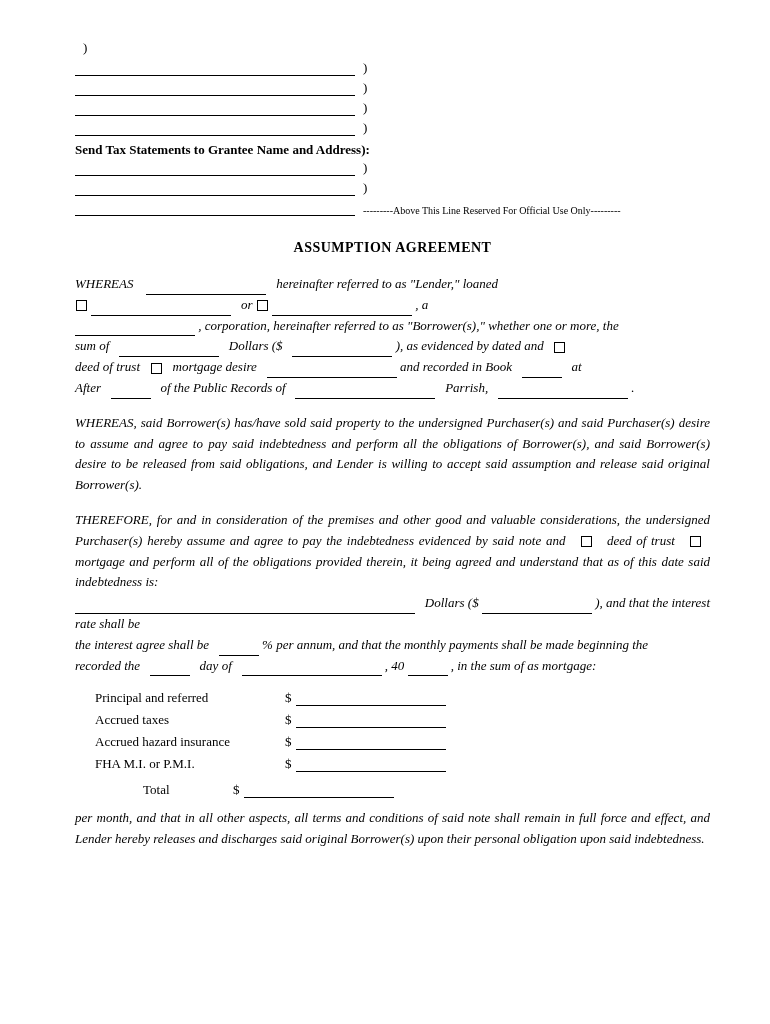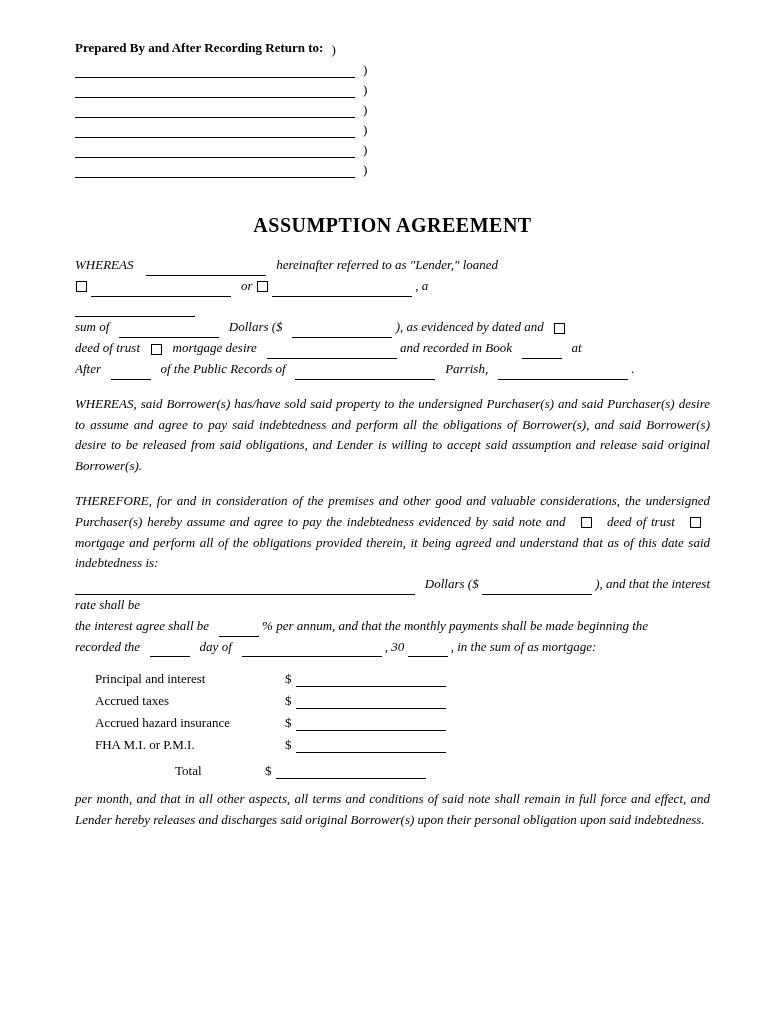--- a/index.html
+++ b/index.html
@@ -60,23 +60,23 @@
     }
 
     .reserved-text {
       font-size: 10px;
       margin-left: 8px;
       white-space: nowrap;
     }
 
     .title-section {
       text-align: center;
-      margin: 36px 0 18px 0;
+      margin: 24px 0 18px 0;
       font-weight: bold;
-      font-size: 20px;
+      font-size: 14px;
       letter-spacing: 0.5px;
     }
 
     .inline-blank {
       display: inline-block;
       border-bottom: 1px solid #000;
       min-width: 60px;
       height: 14px;
       vertical-align: bottom;
     }
@@ -127,42 +127,41 @@
     }
 
     .financial-blank {
       border-bottom: 1px solid #000;
       min-width: 150px;
       height: 14px;
       display: inline-block;
     }
 
     .total-row {
-      margin-left: 100px;
+      margin-left: 68px;
       display: flex;
       align-items: flex-end;
       margin-top: 4px;
       margin-bottom: 10px;
     }
 
     .total-label {
       min-width: 90px;
       font-size: 13px;
     }
 
     .header-lines-group {
       margin-left: 0;
     }
   </style>
 </head>
 <body>
 
 <div class="header-section">
   <div class="form-line">
-    <span class="prepared-by-label">Prepared By and After Recording Return to:</span>
     <span class="bracket-right">)</span>
   </div>
 
   <div class="header-lines-group">
     <div class="form-line">
       <span class="underline-field"></span>
       <span class="bracket-right">)</span>
     </div>
     <div class="form-line">
       <span class="underline-field"></span>
@@ -171,28 +170,33 @@
     <div class="form-line">
       <span class="underline-field"></span>
       <span class="bracket-right">)</span>
     </div>
     <div class="form-line">
       <span class="underline-field"></span>
       <span class="bracket-right">)</span>
     </div>
   </div>
 
+  <div class="send-tax-label">Send Tax Statements to Grantee Name and Address):</div>
 
   <div class="form-line">
     <span class="underline-field"></span>
     <span class="bracket-right">)</span>
   </div>
   <div class="form-line">
     <span class="underline-field"></span>
     <span class="bracket-right">)</span>
+  </div>
+  <div class="reserved-line-container">
+    <span class="underline-field" style="min-width:280px;"></span>
+    <span class="reserved-text">---------Above This Line Reserved For Official Use Only---------</span>
   </div>
 </div>
 
 <div class="title-section">
   <span>ASSUMPTION AGREEMENT</span>
 </div>
 
 <div class="paragraph-block">
   <span>WHEREAS</span>
   &nbsp;&nbsp;
@@ -202,20 +206,21 @@
   <br>
   <span class="checkbox-inline"></span>
   <span class="inline-blank" style="min-width:140px;"></span>
   &nbsp;
   <span>or</span>
   <span class="checkbox-inline"></span>
   <span class="inline-blank" style="min-width:140px;"></span>
   <span>, a</span>
   <br>
   <span class="inline-blank" style="min-width:120px;"></span>
+  <span>, corporation, hereinafter referred to as "Borrower(s)," whether one or more, the</span>
   <br>
   <span>sum of</span>
   &nbsp;
   <span class="inline-blank" style="min-width:100px;"></span>
   &nbsp;
   <span>Dollars ($</span>
   &nbsp;
   <span class="inline-blank" style="min-width:100px;"></span>
   <span>), as evidenced by dated and</span>
   &nbsp;
@@ -274,28 +279,28 @@
   <span class="inline-blank inline-blank-sm"></span>
   <span>% per annum, and that the monthly payments shall be made beginning the</span>
   <br>
   <span>recorded the</span>
   &nbsp;
   <span class="inline-blank inline-blank-sm"></span>
   &nbsp;
   <span>day of</span>
   &nbsp;
   <span class="inline-blank" style="min-width:140px;"></span>
-  <span>, 30</span>
+  <span>, 40</span>
   <span class="inline-blank inline-blank-sm"></span>
   <span>, in the sum of as mortgage:</span>
 </div>
 
 <div class="financial-table">
   <div class="financial-row">
-    <span class="financial-label">Principal and interest</span>
+    <span class="financial-label">Principal and referred</span>
     <span class="financial-dollar">$</span>
     <span class="financial-blank"></span>
   </div>
   <div class="financial-row">
     <span class="financial-label">Accrued taxes</span>
     <span class="financial-dollar">$</span>
     <span class="financial-blank"></span>
   </div>
   <div class="financial-row">
     <span class="financial-label">Accrued hazard insurance</span>

